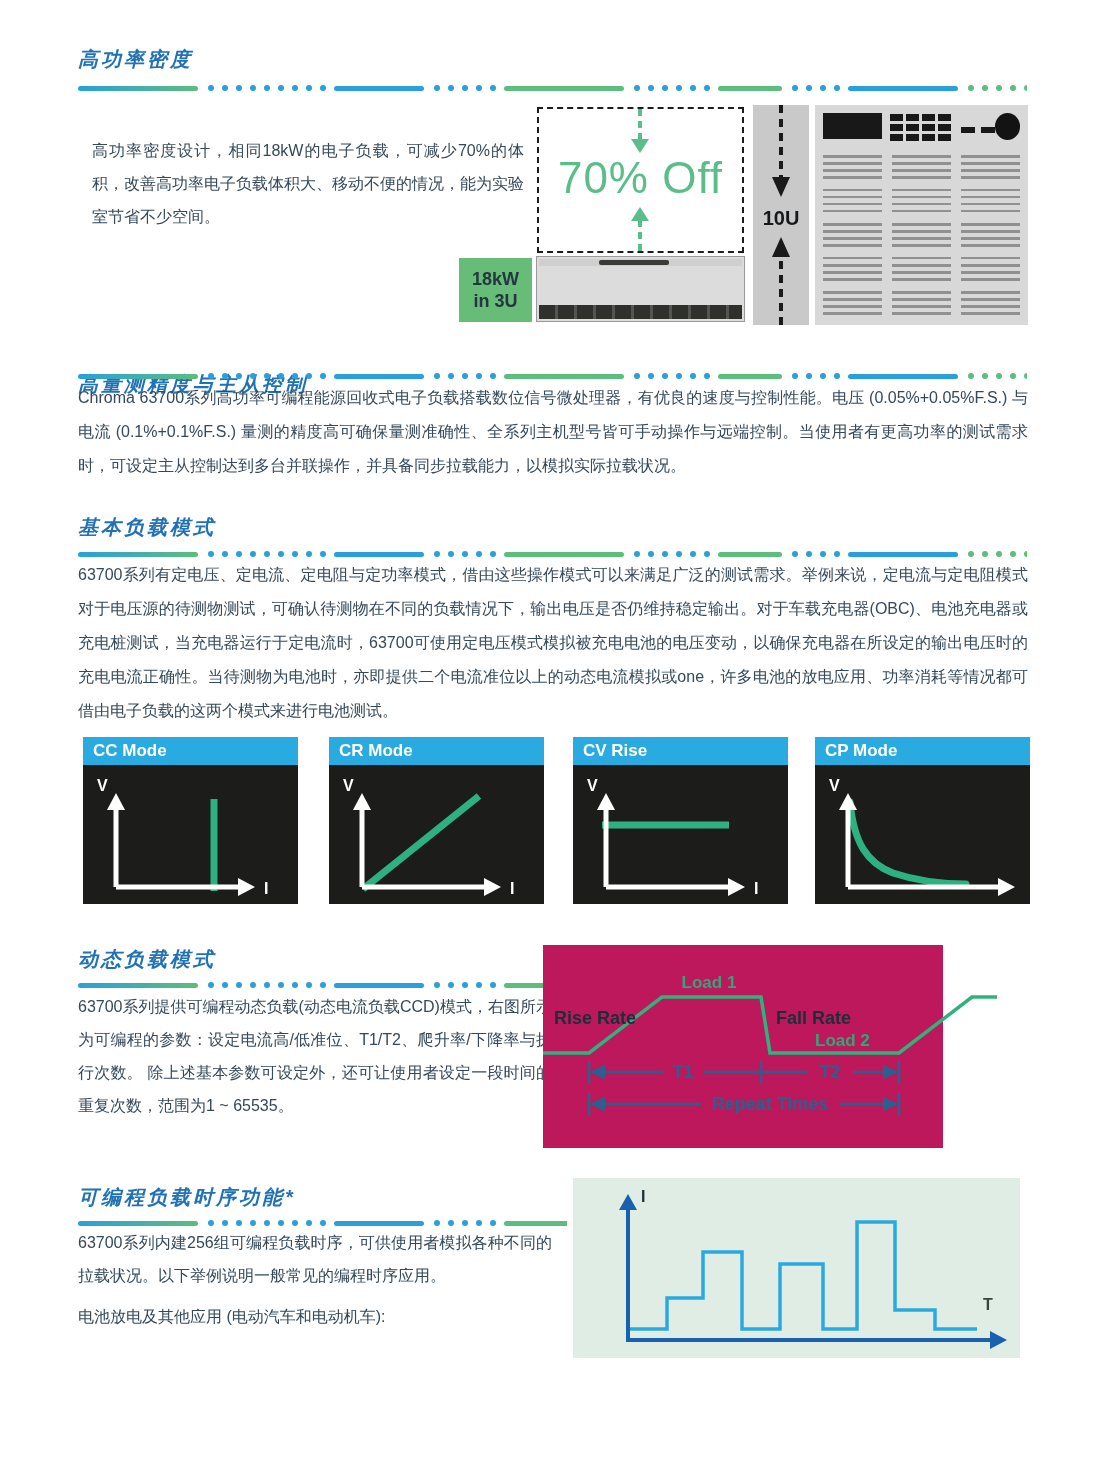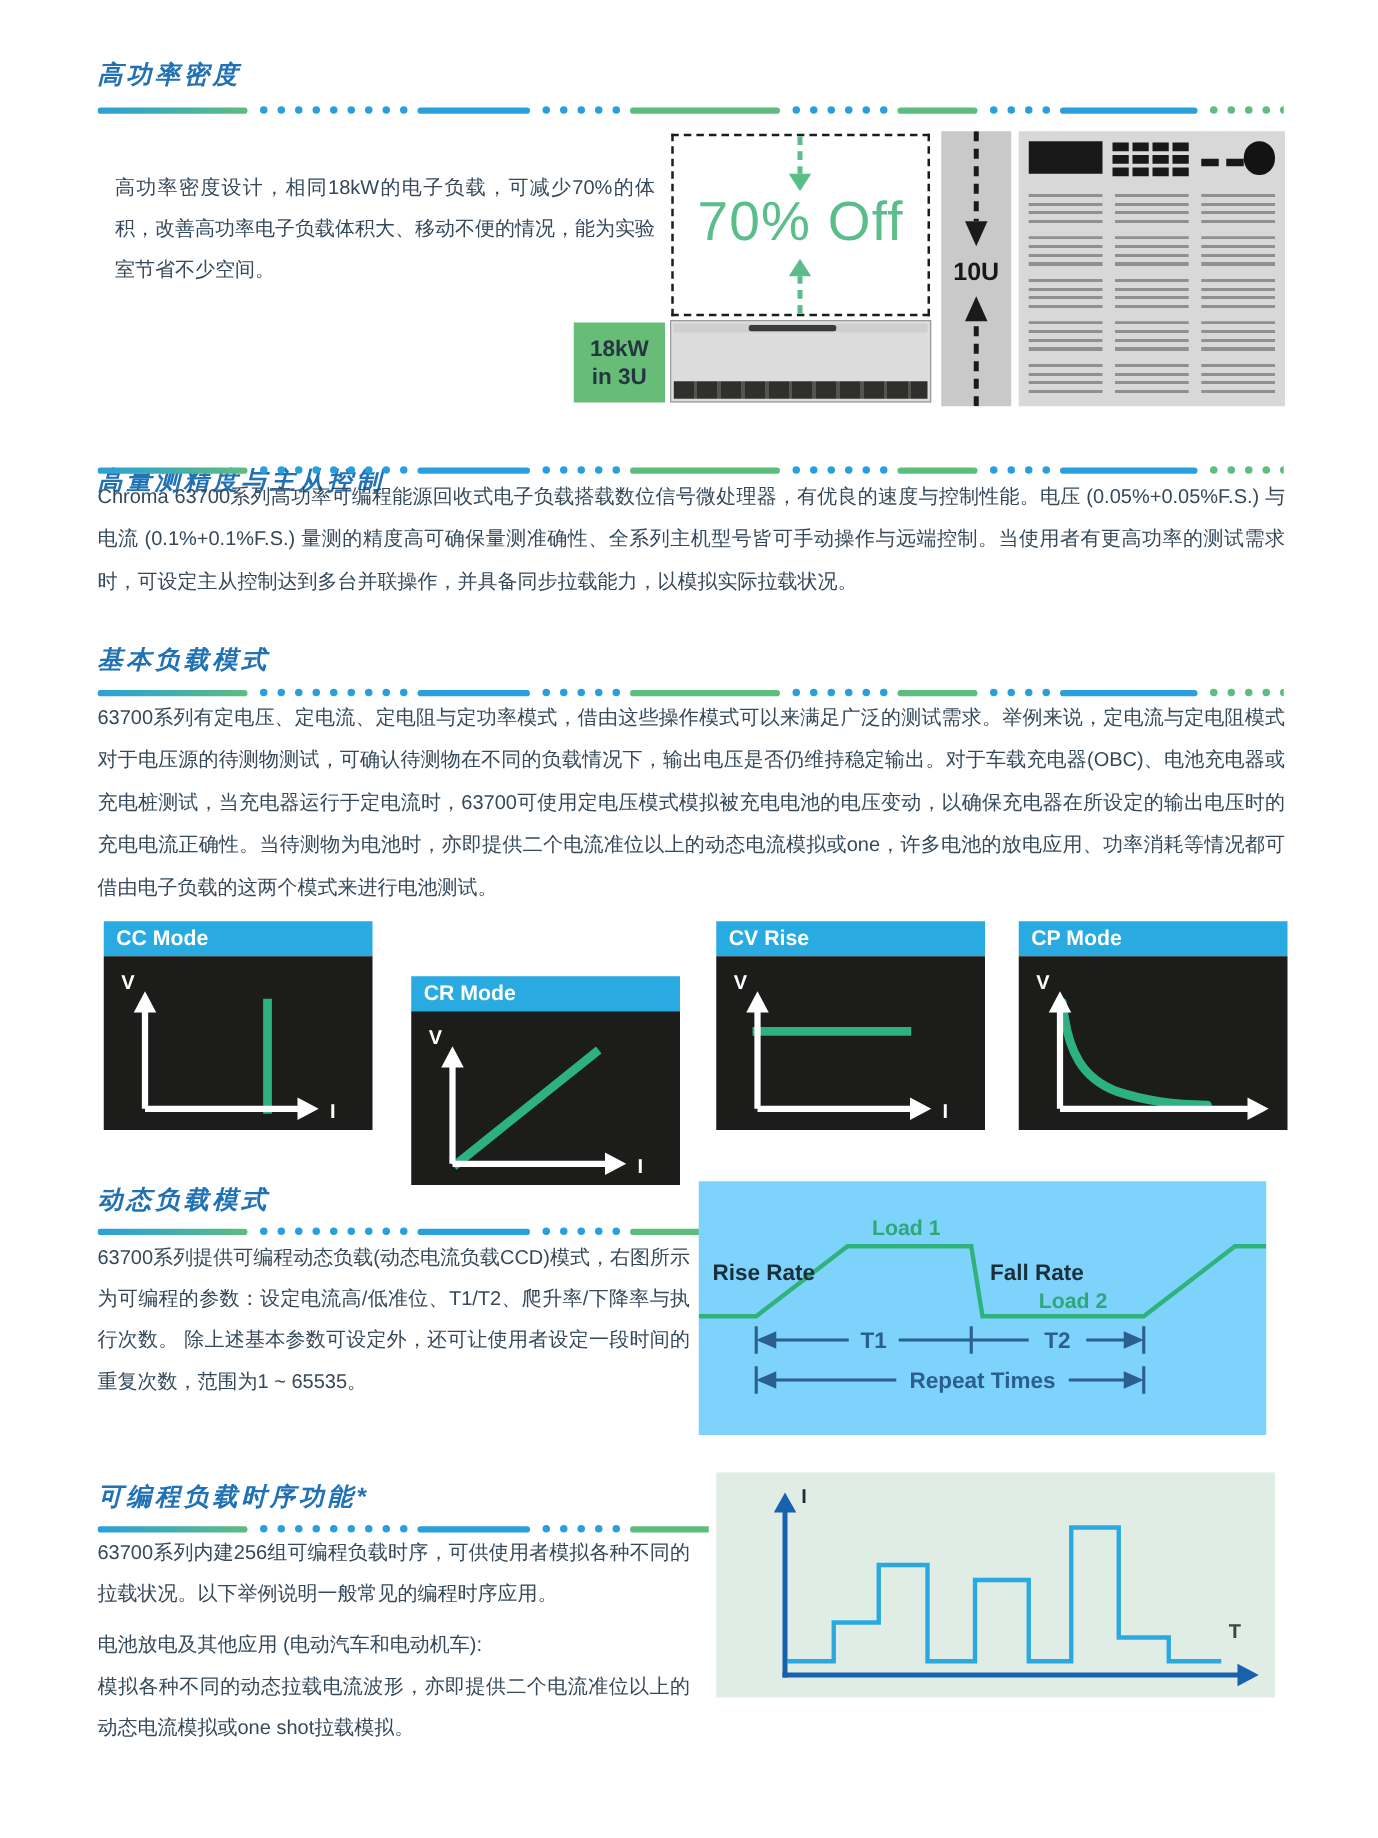--- a/index.html
+++ b/index.html
@@ -49,21 +49,21 @@
   .rack-vents{position:absolute;left:8px;top:50px;right:8px;bottom:8px;
               display:grid;grid-template-columns:repeat(3,1fr);grid-template-rows:repeat(5,1fr);gap:8px 10px;}
   .rack-vents span{background:repeating-linear-gradient(180deg,#909090 0 2.5px,rgba(0,0,0,0) 2.5px 7px);}
 
   
   .mode-panel{position:absolute;top:737px;width:215px;height:167px;}
   .mode-head{height:28px;background:#29abe2;color:#fff;font-weight:bold;font-size:17px;line-height:28px;padding-left:10px;box-sizing:border-box;}
   .mode-body{height:139px;background:#1c1c1a;}
 
   
-  .fig-dynamic{position:absolute;left:559px;top:945px;width:454px;height:203px;background:#7dd3fc;}
+  .fig-dynamic{position:absolute;left:543px;top:945px;width:400px;height:203px;background:#be185d;}
   .fig-seq{position:absolute;left:573px;top:1178px;width:447px;height:180px;background:#dfede4;}
   svg{display:block;}
   .svg-txt-green{fill:#2fa878;font-weight:bold;font-size:17px;}
   .svg-txt-dark{fill:#1b2f3a;font-weight:bold;font-size:18px;}
   .svg-txt-steel{fill:#2b5f8e;font-weight:bold;font-size:18px;}
 </style>
 </head>
 <body>
 
 <div class="page">
@@ -264,21 +264,21 @@
         <text x="14" y="26" fill="#fff" font-size="16" font-weight="bold">V</text>
         <line x1="131" y1="34" x2="131" y2="126" stroke="#2eb181" stroke-width="7"></line>
         <line x1="33" y1="122" x2="33" y2="42" stroke="#fff" stroke-width="5"></line>
         <polygon points="33,28 24,45 42,45" fill="#fff"></polygon>
         <line x1="33" y1="122" x2="158" y2="122" stroke="#fff" stroke-width="5"></line>
         <polygon points="172,122 155,113 155,131" fill="#fff"></polygon>
         <text x="181" y="129" fill="#fff" font-size="16" font-weight="bold">I</text>
       </svg>
     </div>
   </div>
-  <div class="mode-panel" style="left:329px;margin-top:44px;">
+  <div class="mode-panel" style="left:329px;">
     <div class="mode-head">CR Mode</div>
     <div class="mode-body">
       <svg width="215" height="139" viewBox="0 0 215 139">
         <text x="14" y="26" fill="#fff" font-size="16" font-weight="bold">V</text>
         <line x1="34" y1="124" x2="150" y2="31" stroke="#2eb181" stroke-width="7"></line>
         <line x1="33" y1="122" x2="33" y2="42" stroke="#fff" stroke-width="5"></line>
         <polygon points="33,28 24,45 42,45" fill="#fff"></polygon>
         <line x1="33" y1="122" x2="158" y2="122" stroke="#fff" stroke-width="5"></line>
         <polygon points="172,122 155,113 155,131" fill="#fff"></polygon>
         <text x="181" y="129" fill="#fff" font-size="16" font-weight="bold">I</text>
@@ -381,21 +381,20 @@
       <span class="seg" style="width: 90px; background: rgb(41, 160, 220);"></span>
       <span class="dot" style="background: rgb(41, 160, 220);"></span>
       <span class="dot" style="background: rgb(41, 160, 220);"></span>
       <span class="dot" style="background: rgb(41, 160, 220);"></span>
       <span class="dot" style="background: rgb(41, 160, 220);"></span>
       <span class="dot" style="background: rgb(41, 160, 220);"></span>
       <span class="seg" style="width: 120px; background: rgb(93, 189, 125);"></span>
     </div>
   <p class="body-text" style="left:78px;top:1226px;width:474px;">63700系列内建256组可编程负载时序，可供使用者模拟各种不同的拉载状况。以下举例说明一般常见的编程时序应用。</p>
   <p class="body-text" style="left:78px;top:1300px;width:474px;">电池放电及其他应用 (电动汽车和电动机车):</p>
-  <p class="body-text" style="left:78px;top:1333px;width:474px;">模拟各种不同的动态拉载电流波形，亦即提供二个电流准位以上的动态电流模拟或one shot拉载模拟。</p>
 
   <div class="fig-seq">
     <svg width="447" height="180" viewBox="0 0 447 180">
       <polyline fill="none" stroke="#2aa9e0" stroke-width="3.5" points="57,151 94,151 94,120 130,120 130,74 169,74 169,151 207,151 207,86 250,86 250,151 284,151 284,44 322,44 322,132 362,132 362,151 404,151"></polyline>
       <line x1="55" y1="164" x2="55" y2="30" stroke="#1861ae" stroke-width="4"></line>
       <polygon points="55,16 46,32 64,32" fill="#1861ae"></polygon>
       <line x1="53" y1="162" x2="420" y2="162" stroke="#1861ae" stroke-width="4"></line>
       <polygon points="434,162 417,153 417,171" fill="#1861ae"></polygon>
       <text x="68" y="24" fill="#1b2f3a" font-size="16" font-weight="bold">I</text>
       <text x="410" y="132" fill="#3c4440" font-size="16" font-weight="bold">T</text>

